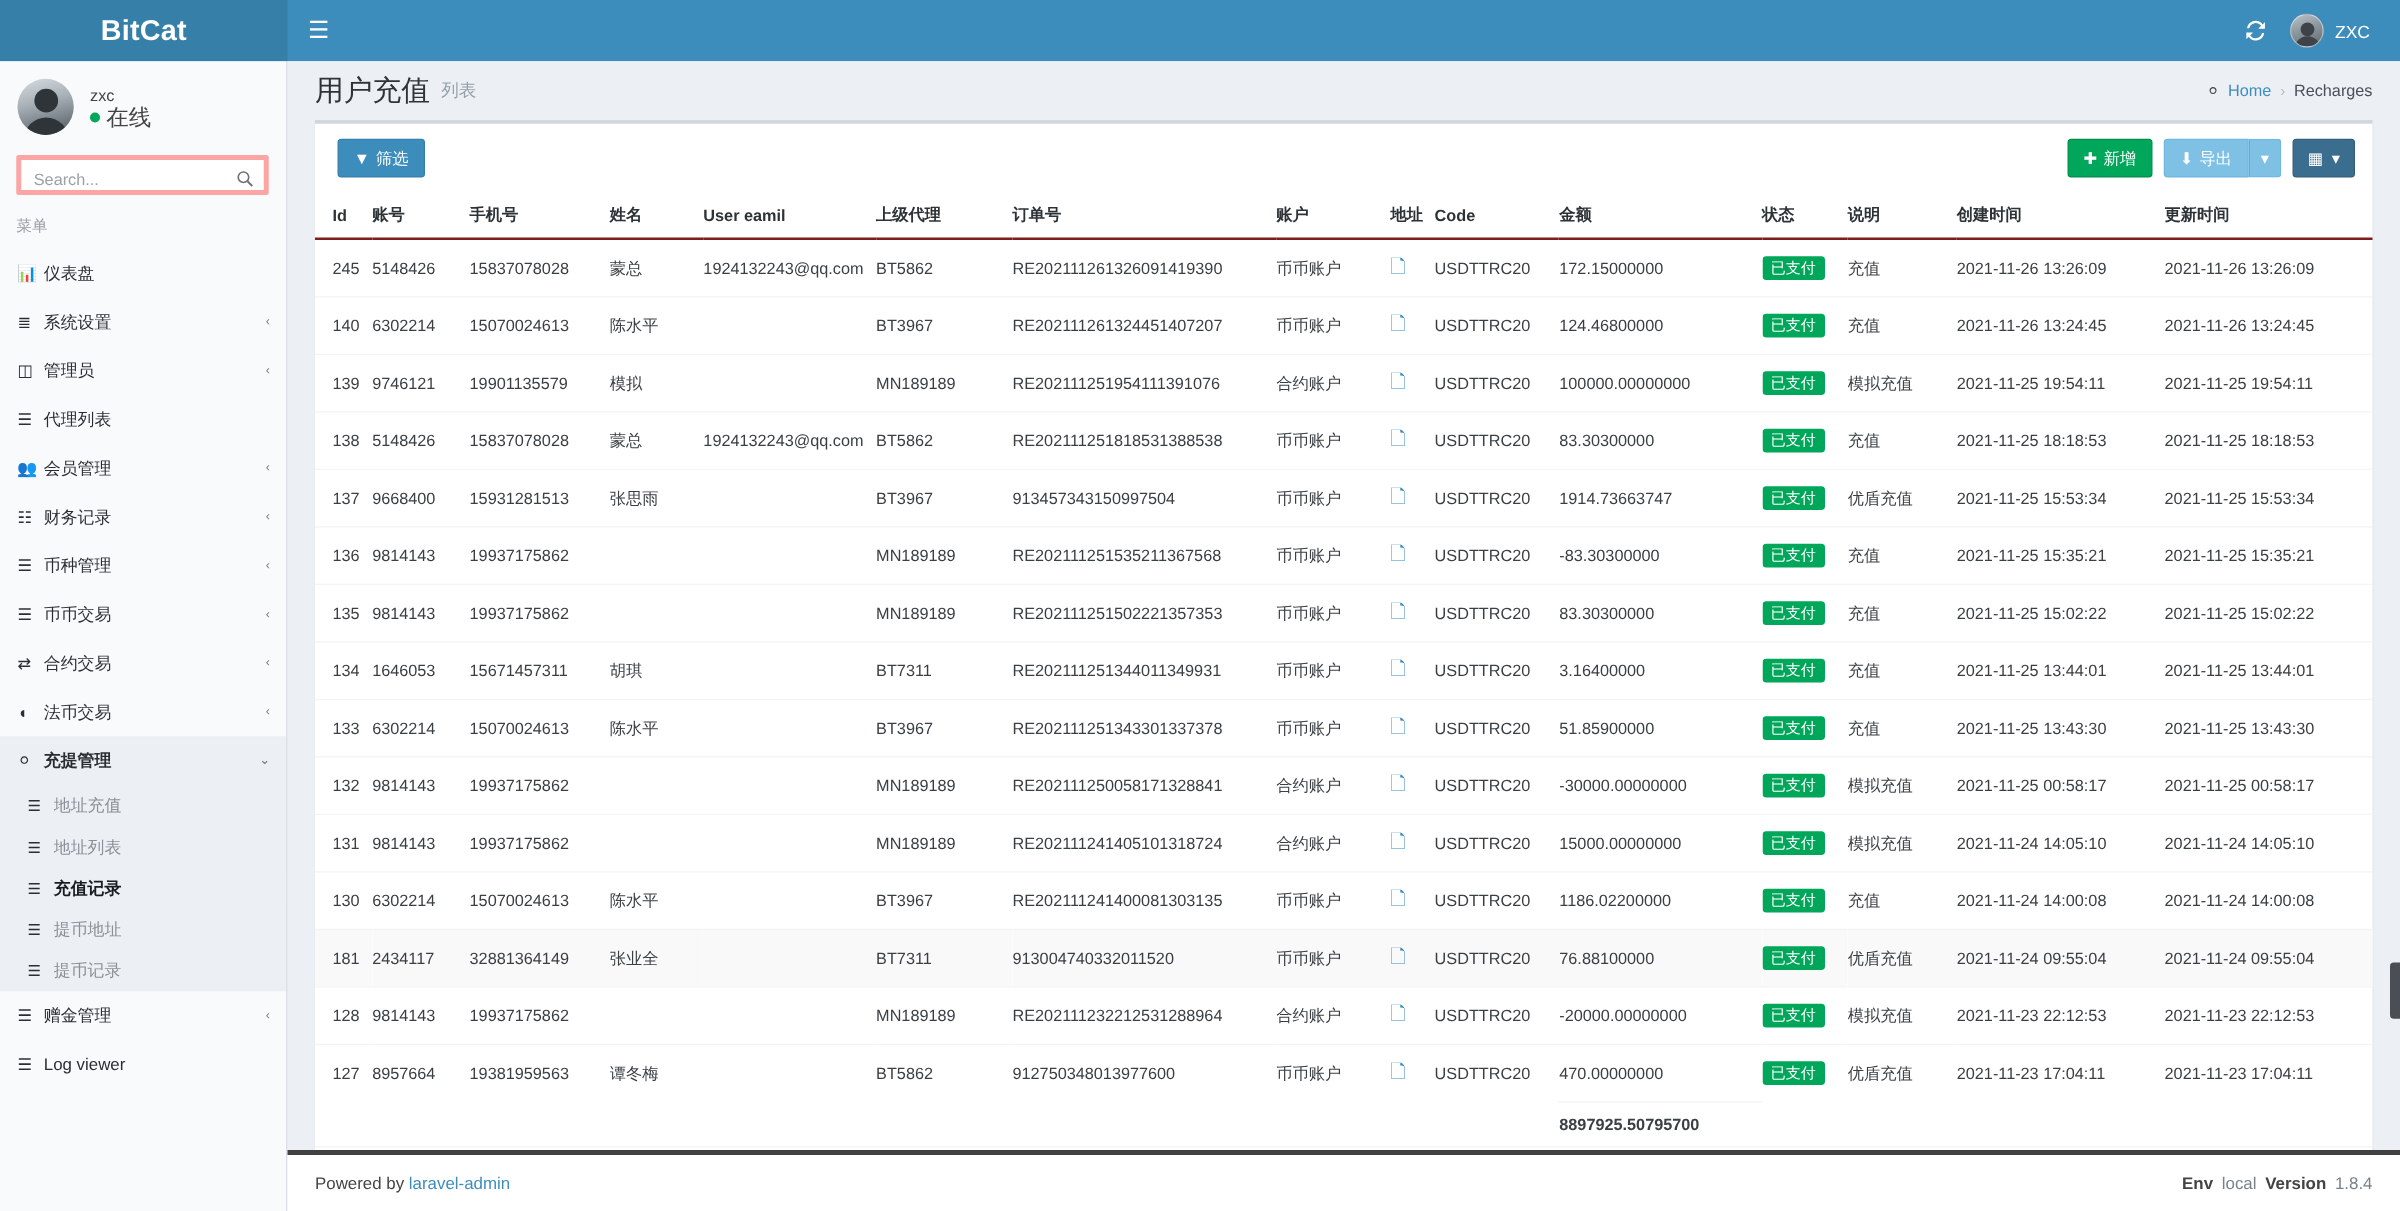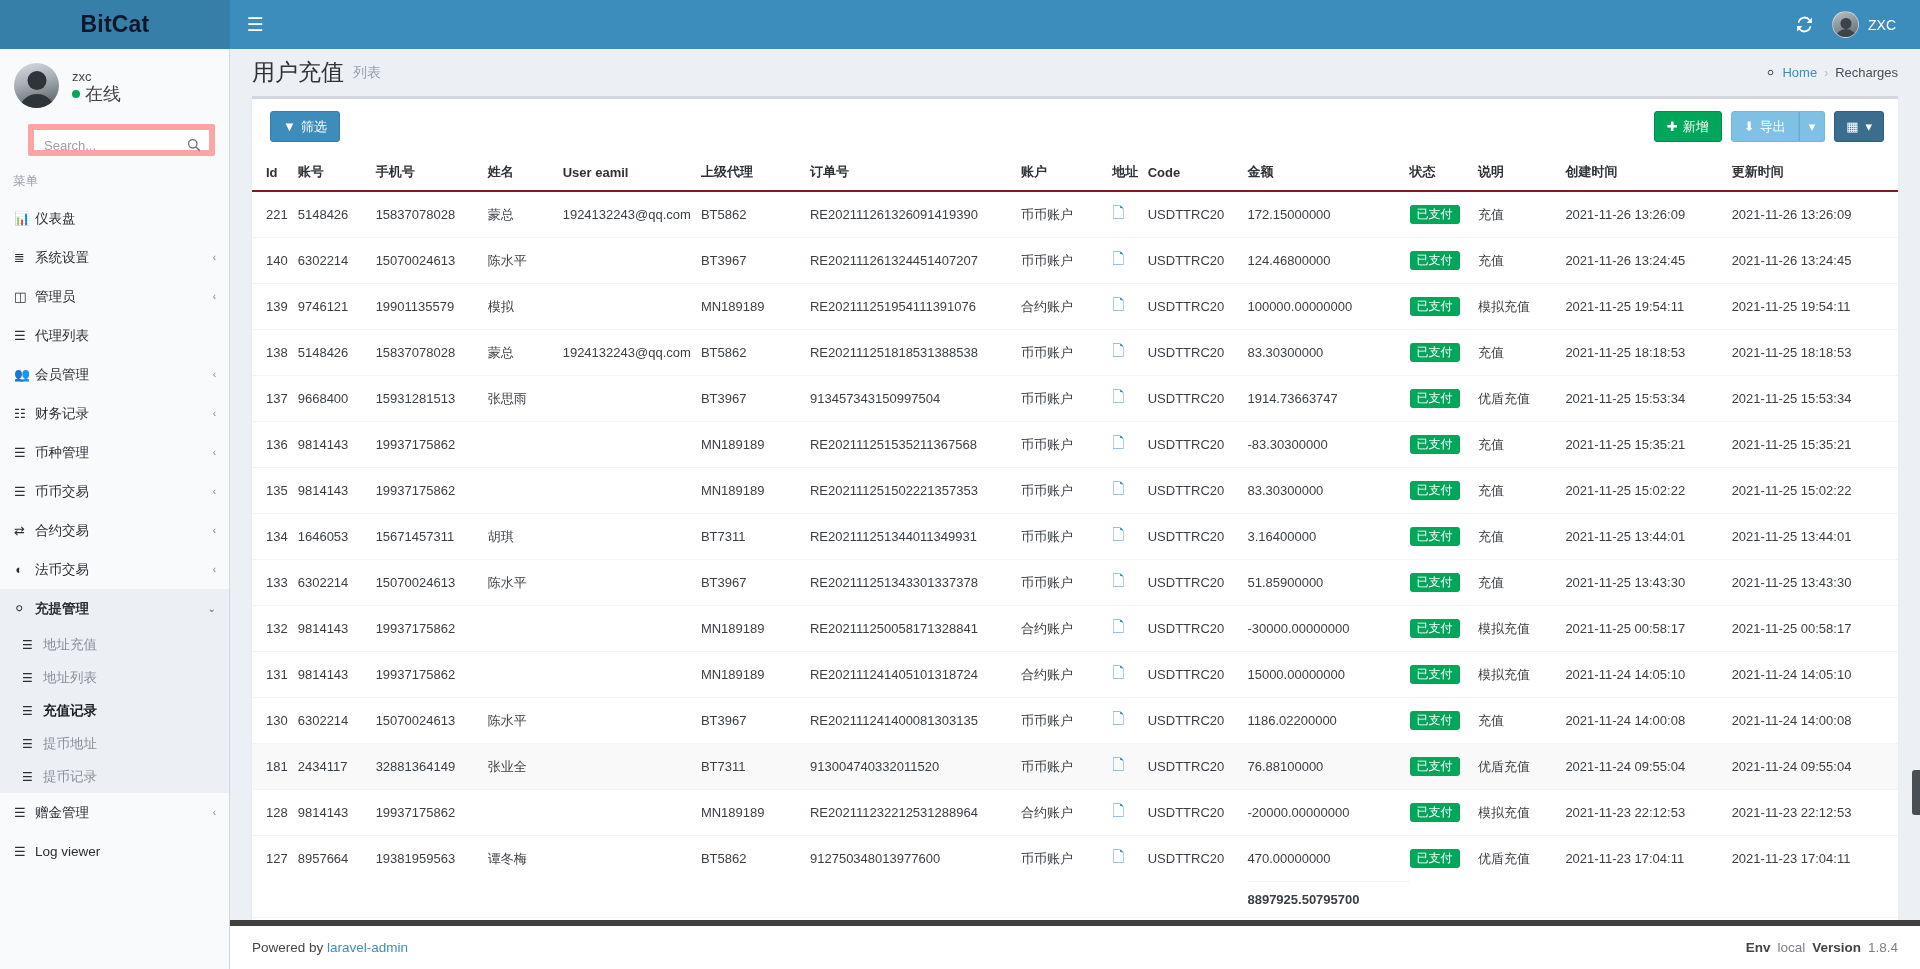--- a/index.html
+++ b/index.html
@@ -13,21 +13,21 @@
     background: #ecf0f5;
   }
   
   .topbar {
     position: absolute; top: 0; left: 0; width: 1920px; height: 49px;
     background: #3c8dbc; display: flex; align-items: center;
   }
   .logo {
     width: 230px; height: 49px; background: #367fa9;
     display: flex; align-items: center; justify-content: center;
-    color: #0f172a; font-size: 23px; font-weight: bold; letter-spacing: .2px;
+    color: #ffffff; font-size: 23px; font-weight: bold; letter-spacing: .2px;
   }
   .sidebar-toggle {
     width: 50px; height: 49px; display: flex; align-items: center; justify-content: center;
     color: #fff; font-size: 19px; cursor: pointer;
   }
   .topbar-right {
     margin-left: auto; display: flex; align-items: center; height: 49px; padding-right: 14px;
   }
   .tb-icon {
     width: 44px; height: 49px; display: flex; align-items: center; justify-content: center;
@@ -73,22 +73,22 @@
     position:absolute; left:50%; bottom:-8px; transform:translateX(-50%);
     width:36px; height:22px; border-radius:18px 18px 0 0; background:#2e3438;
   }
   .up-text .up-name { font-size: 13px; color: #444; line-height: 17px; }
   .up-text .up-status { font-size: 18px; color: #444; line-height: 19px; }
   .dot-online {
     display:inline-block; width:8px; height:8px; border-radius:50%;
     background:#00a65a; margin-right:5px; vertical-align:middle; position:relative; top:-1px;
   }
   .search-box {
-    margin: 2px 14px 0 28px; height: 32px; position: relative;
-    border: 6px solid #fca5a5; background: #fff; border-radius: 2px;
+    margin: 2px 14px 0 13px; height: 32px; position: relative;
+    border: 4px solid #fca5a5; background: #fff; border-radius: 2px;
   }
   .search-box input {
     width: 100%; height: 30px; border: 0; outline: none; background: transparent;
     padding: 0 32px 0 10px; font-size: 13px; color: #555;
     font-family: "Liberation Sans", sans-serif;
   }
   .search-box input::placeholder { color: #9aa0a6; }
   .search-btn {
     position: absolute; right: 0; top: 0; width: 31px; height: 30px;
     display: flex; align-items: center; justify-content: center;
@@ -196,21 +196,21 @@
     min-width: 32px; height: 31px; display: flex; align-items: center; justify-content: center;
     border: 1px solid #ddd; border-left: 0; background: #fff; color: #3c8dbc;
     font-size: 13px; text-decoration: none; padding: 0 9px;
   }
   .pagination a:first-child { border-left: 1px solid #ddd; }
   .pagination a.active { background: #3c8dbc; border-color: #3c8dbc; color: #fff; }
   .pagination a.muted { color: #9aa0a6; }
 
   .main-footer {
     position: absolute; left: 230px; top: 920px; width: 1690px; height: 49px;
-    background: #fff; border-top: 6px solid #404040;
+    background: #fff; border-top: 4px solid #404040;
     display: flex; align-items: center; padding: 0 22px; font-size: 13.5px; color: #444;
   }
   .main-footer a { color: #3c8dbc; text-decoration: none; }
   .footer-env { margin-left: auto; display: flex; align-items: baseline; gap: 7px; }
   .footer-env .k { font-weight: bold; }
   .footer-env .v { color: #7a8087; }
   .scroll-tab {
     position: absolute; right: 0; top: 770px; width: 8px; height: 45px;
     background: #4a4f55; border-radius: 3px 0 0 3px;
   }
@@ -475,21 +475,21 @@
           <th>Code</th>
           <th>金额</th>
           <th>状态</th>
           <th>说明</th>
           <th>创建时间</th>
           <th>更新时间</th>
         </tr>
       </thead>
       <tbody id="tbody">
           <tr>
-            <td>221</td>
+            <td>245</td>
             <td>5148426</td>
             <td>15837078028</td>
             <td>蒙总</td>
             <td>1924132243@qq.com</td>
             <td>BT5862</td>
             <td>RE202111261326091419390</td>
             <td>币币账户</td>
             <td><span class="copy-ic">🗋</span></td>
             <td>USDTTRC20</td>
             <td>172.15000000</td>

